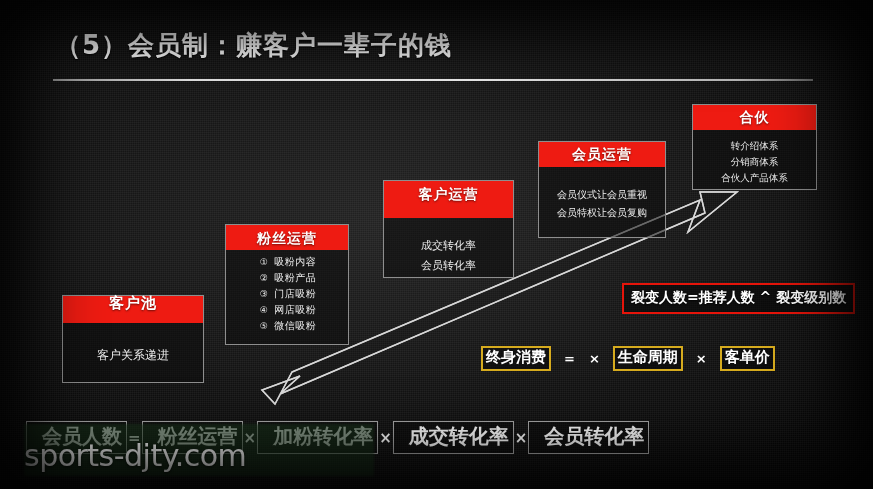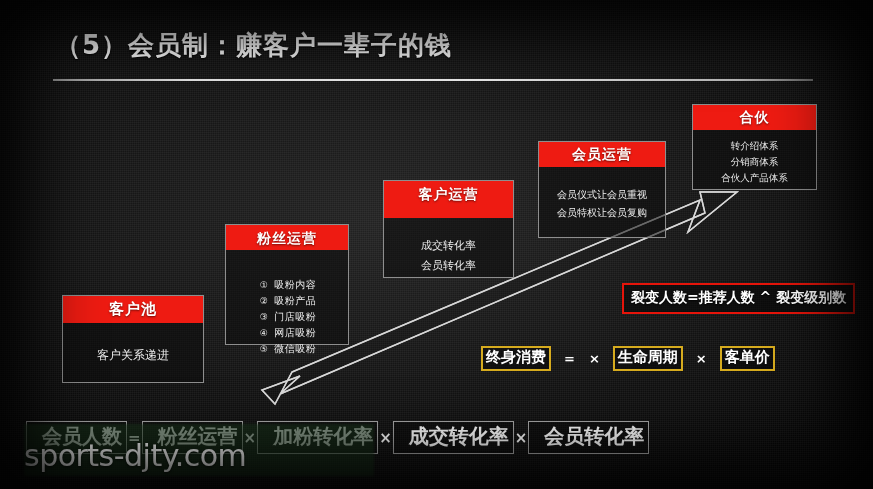--- a/index.html
+++ b/index.html
@@ -58,26 +58,26 @@
   }
   .card-body{
     color:#ededed;
     text-align:center;
     box-sizing:border-box;
   }
   .card-body .line{white-space:nowrap;}
 
   
   #card-pool        {left:62px;  top:295px; width:142px; height:88px;}
-  #card-pool .card-head{height:27px;padding-top:6px;font-size:15px;}
+  #card-pool .card-head{height:27px;font-size:15px;}
   #card-pool .card-body{padding-top:24px;font-size:12px;text-align:center;}
 
   #card-fans        {left:225px; top:224px; width:124px; height:121px;}
   #card-fans .card-head{height:25px;padding-top:6px;font-size:14px;}
-  #card-fans .card-body{padding-top:27px;font-size:10px;text-align:center;}
+  #card-fans .card-body{padding-top:4px;font-size:10px;text-align:center;}
   #card-fans .line{line-height:16px;letter-spacing:.5px;}
   #card-fans .num{display:inline-block;width:13px;text-align:center;font-size:9px;}
 
   #card-customer    {left:383px; top:180px; width:131px; height:98px;}
   #card-customer .card-head{height:37px;padding-top:6px;font-size:14px;}
   #card-customer .card-body{padding-top:18px;font-size:11px;}
   #card-customer .line{line-height:20px;}
 
   #card-member      {left:538px; top:141px; width:128px; height:97px;}
   #card-member .card-head{height:25px;padding-top:5px;font-size:14px;}

